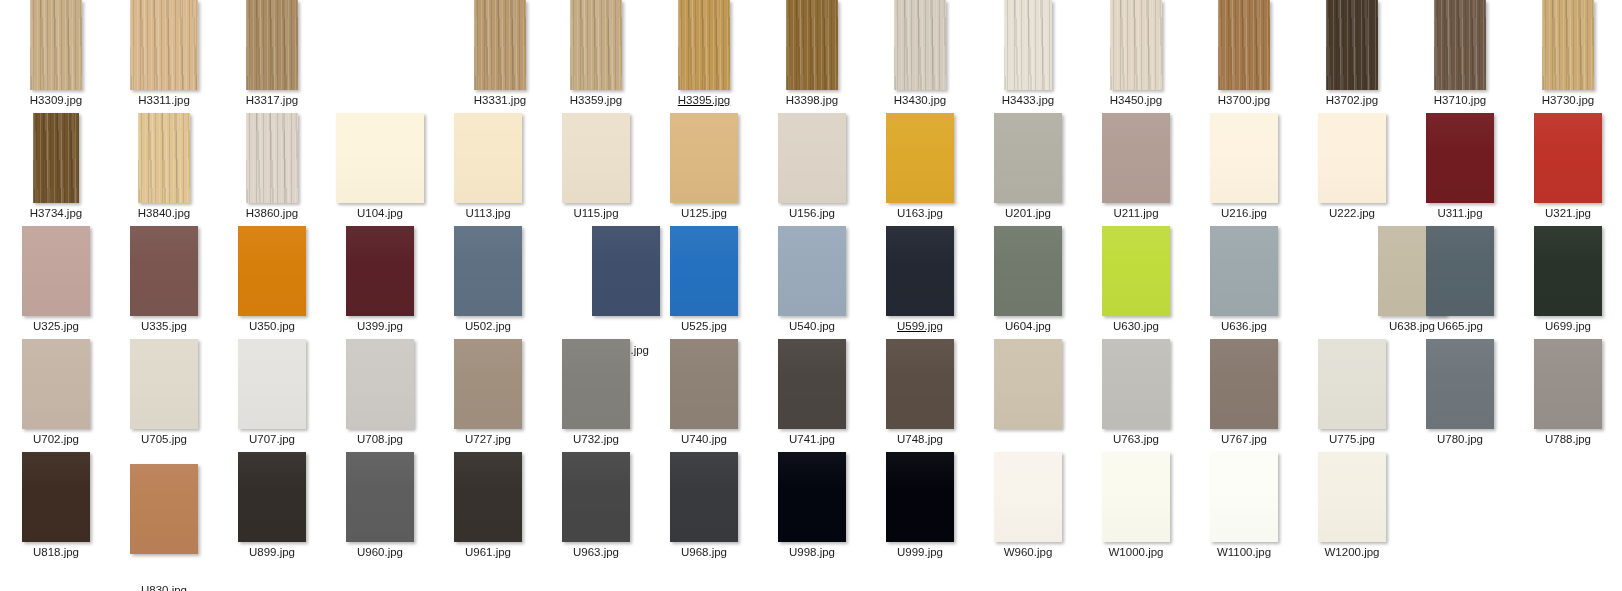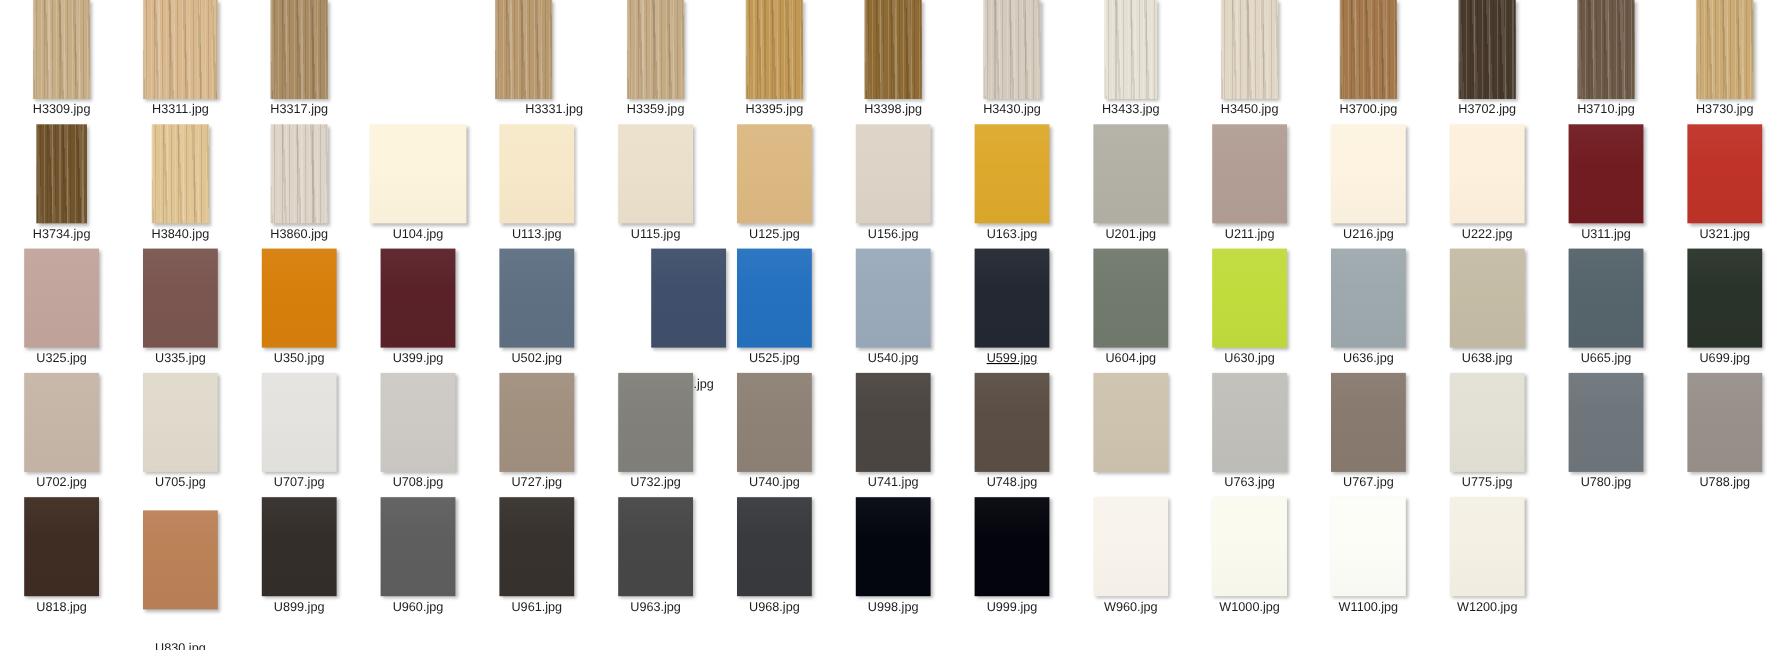--- a/index.html
+++ b/index.html
@@ -114,33 +114,33 @@
         <div class="thumb wood" style="width: 68px; height: 90px; background: rgb(216, 184, 140);"></div>
       </div>
       <div class="file-label">H3311.jpg</div>
     </div>
     <div class="file-tile" style="left: 218px; top: 0px;">
       <div class="thumb-box">
         <div class="thumb wood" style="width: 52px; height: 90px; background: rgb(169, 140, 99);"></div>
       </div>
       <div class="file-label">H3317.jpg</div>
     </div>
-    <div class="file-tile" style="left: 422px; top: 0px; align-items: flex-end;">
+    <div class="file-tile" style="left: 446px; top: 0px;">
       <div class="thumb-box">
         <div class="thumb wood" style="width: 52px; height: 90px; background: rgb(185, 154, 111);"></div>
       </div>
       <div class="file-label">H3331.jpg</div>
     </div>
     <div class="file-tile" style="left: 542px; top: 0px;">
       <div class="thumb-box">
         <div class="thumb wood" style="width: 52px; height: 90px; background: rgb(197, 171, 132);"></div>
       </div>
       <div class="file-label">H3359.jpg</div>
     </div>
-    <div class="file-tile" style="left: 650px; top: 0px;">
+    <div class="file-tile" style="left: 650px; top: 0px; text-decoration: underline;">
       <div class="thumb-box">
         <div class="thumb wood" style="width: 52px; height: 90px; background: rgb(192, 152, 84);"></div>
       </div>
       <div class="file-label">H3395.jpg</div>
     </div>
     <div class="file-tile" style="left: 758px; top: 0px;">
       <div class="thumb-box">
         <div class="thumb wood" style="width: 52px; height: 90px; background: rgb(142, 106, 52);"></div>
       </div>
       <div class="file-label">H3398.jpg</div>
@@ -342,21 +342,21 @@
         <div class="thumb solid" style="width: 68px; height: 90px; background: rgb(192, 220, 60);"></div>
       </div>
       <div class="file-label">U630.jpg</div>
     </div>
     <div class="file-tile" style="left: 1190px; top: 226px;">
       <div class="thumb-box">
         <div class="thumb solid" style="width: 68px; height: 90px; background: rgb(158, 169, 174);"></div>
       </div>
       <div class="file-label">U636.jpg</div>
     </div>
-    <div class="file-tile" style="left: 1298px; top: 226px; justify-content: space-between;">
+    <div class="file-tile" style="left: 1358px; top: 226px; justify-content: space-between;">
       <div class="thumb-box">
         <div class="thumb solid" style="width: 68px; height: 90px; background: rgb(197, 188, 166);"></div>
       </div>
       <div class="file-label">U638.jpg</div>
     </div>
     <div class="file-tile" style="left: 1406px; top: 226px;">
       <div class="thumb-box">
         <div class="thumb solid" style="width: 68px; height: 90px; background: rgb(86, 100, 107);"></div>
       </div>
       <div class="file-label">U665.jpg</div>

